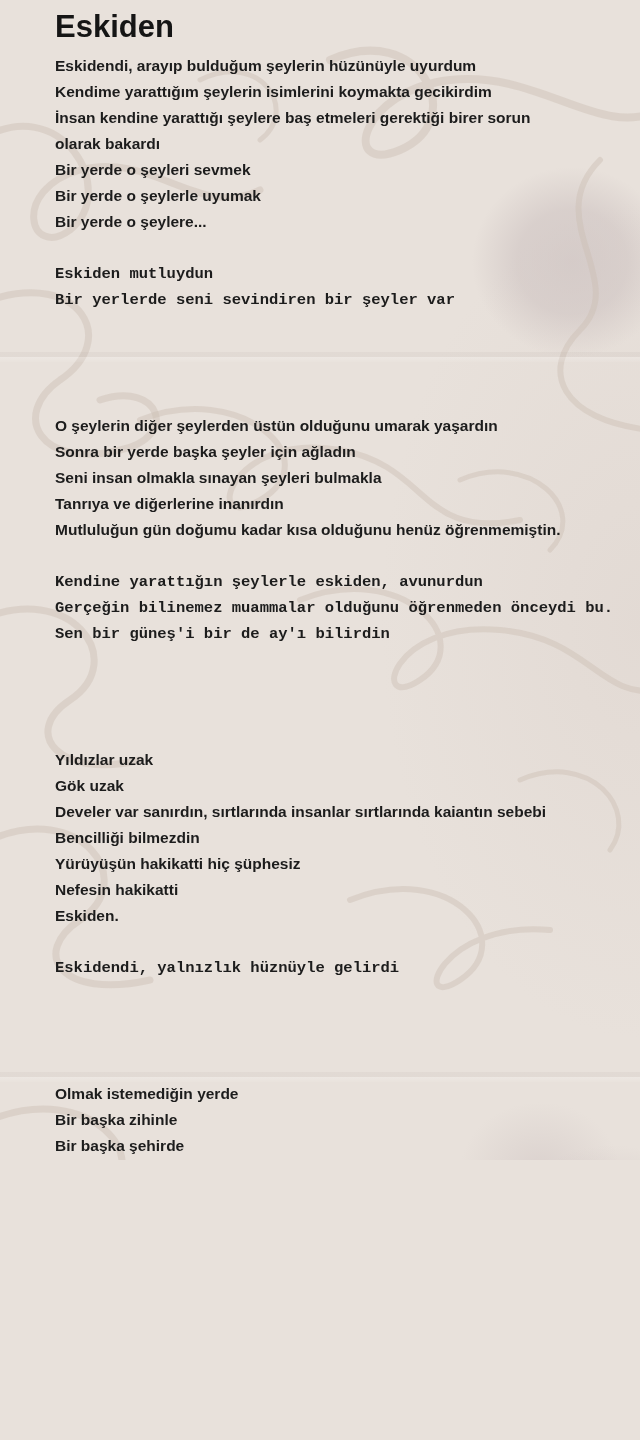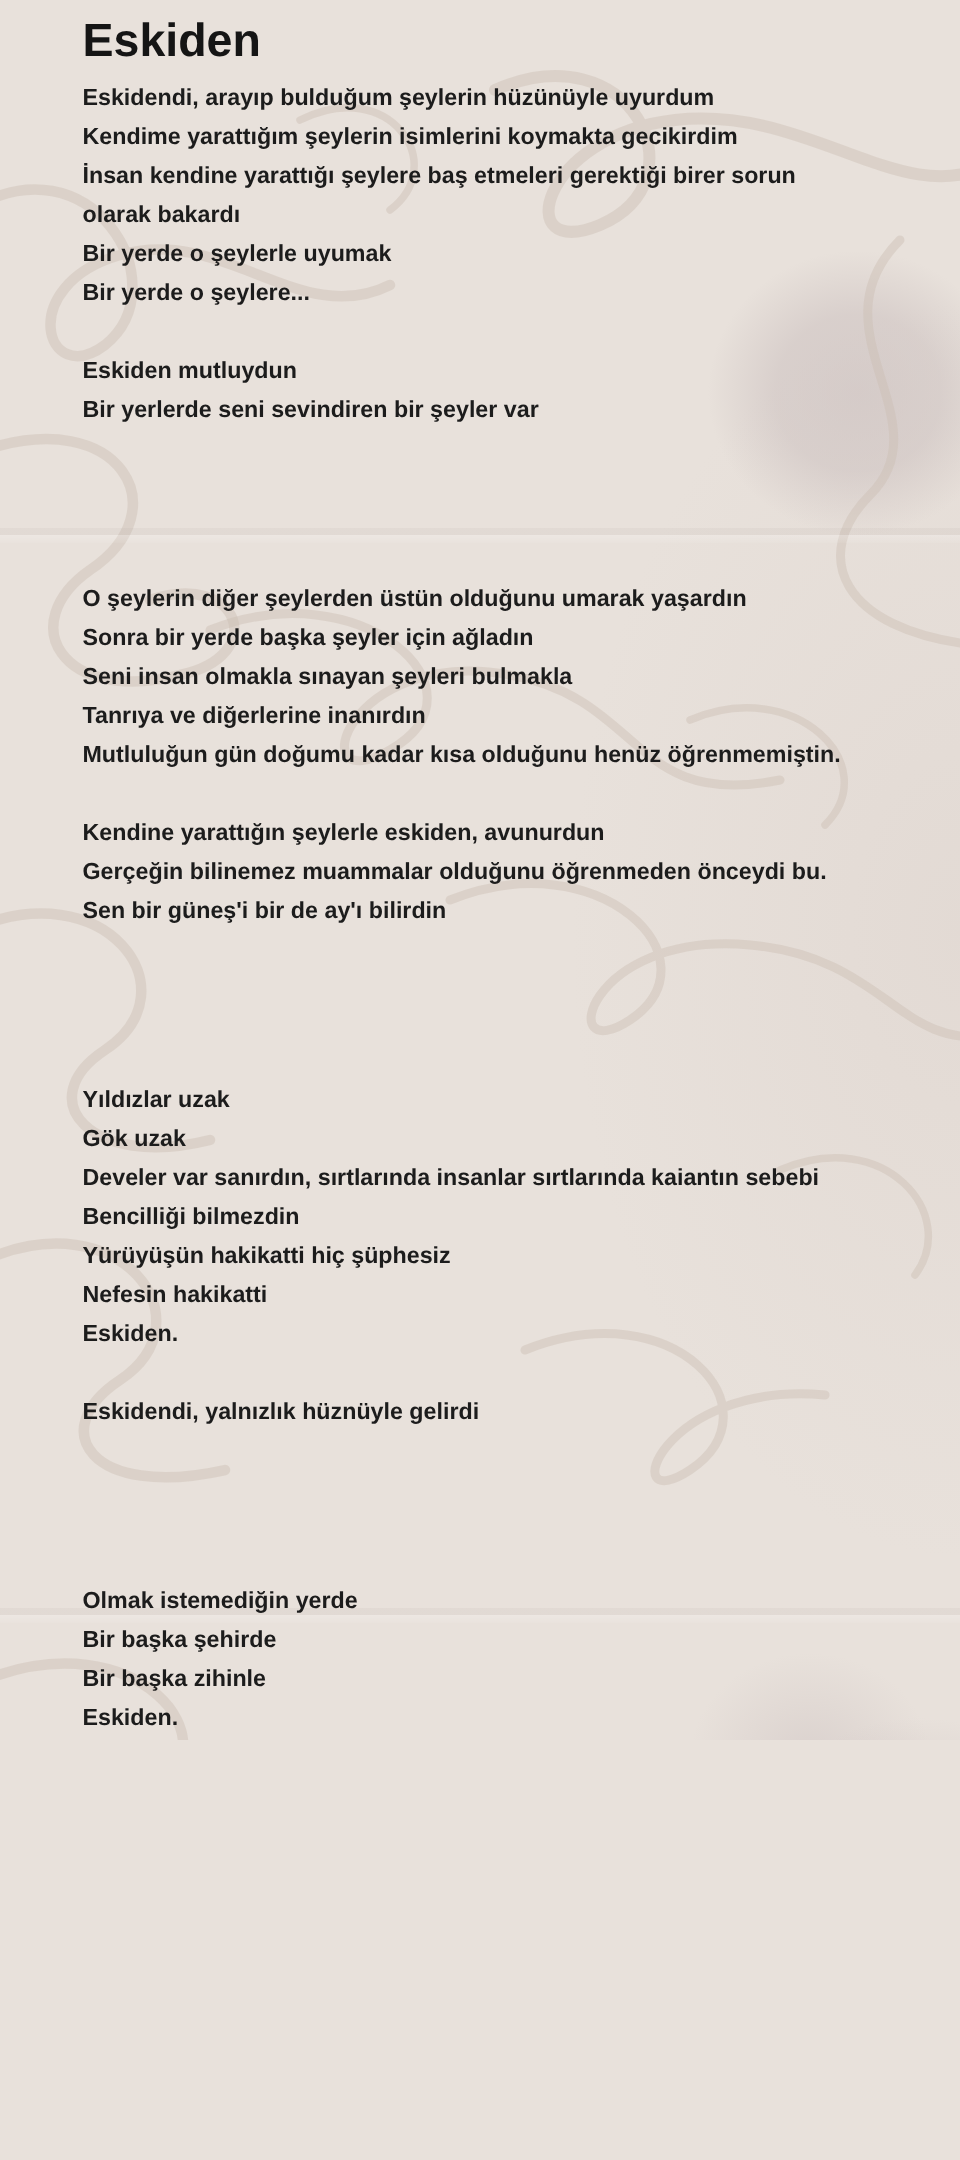--- a/index.html
+++ b/index.html
@@ -55,21 +55,21 @@
   .poem {
     margin-top: 7px;
   }
   .line {
     font-size: 15.5px;
     font-weight: bold;
     line-height: 26px;
     color: #1c1c1c;
     white-space: nowrap;
   }
-  .stanza.gap-small { margin-top: 26px; }
+  .stanza.gap-small { margin-top: 26px; font-family: Liberation Mono, monospace; }
   .stanza.gap-large { margin-top: 100px; }
   .signature {
     margin-top: 117px;
     font-size: 21.5px;
     font-style: italic;
     font-weight: normal;
     line-height: 30px;
     color: #222222;
   }
 </style>
@@ -101,20 +101,21 @@
   <div class="seam seam-2"></div>
 
   <div class="content">
     <h1 class="title">Eskiden</h1>
     <div class="poem">
         <div class="stanza">
           <div class="line">Eskidendi, arayıp bulduğum şeylerin hüzünüyle uyurdum</div>
           <div class="line">Kendime yarattığım şeylerin isimlerini koymakta gecikirdim</div>
           <div class="line">İnsan kendine yarattığı şeylere baş etmeleri gerektiği birer sorun</div>
           <div class="line">olarak bakardı</div>
+          <div class="line">Bir yerde o şeyleri sevmek</div>
           <div class="line">Bir yerde o şeylerle uyumak</div>
           <div class="line">Bir yerde o şeylere...</div>
         </div>
         <div class="stanza gap-small">
           <div class="line">Eskiden mutluydun</div>
           <div class="line">Bir yerlerde seni sevindiren bir şeyler var</div>
         </div>
         <div class="stanza gap-large">
           <div class="line">O şeylerin diğer şeylerden üstün olduğunu umarak yaşardın</div>
           <div class="line">Sonra bir yerde başka şeyler için ağladın</div>
@@ -134,21 +135,21 @@
           <div class="line">Bencilliği bilmezdin</div>
           <div class="line">Yürüyüşün hakikatti hiç şüphesiz</div>
           <div class="line">Nefesin hakikatti</div>
           <div class="line">Eskiden.</div>
         </div>
         <div class="stanza gap-small">
           <div class="line">Eskidendi, yalnızlık hüznüyle gelirdi</div>
         </div>
         <div class="stanza gap-large">
           <div class="line">Olmak istemediğin yerde</div>
+          <div class="line">Bir başka zihinle</div>
           <div class="line">Bir başka şehirde</div>
-          <div class="line">Bir başka zihinle</div>
           <div class="line">Eskiden.</div>
         </div>
       </div>
     <div class="signature">Turgut Hangül</div>
   </div>
 
 </div>
 
 </body></html>

